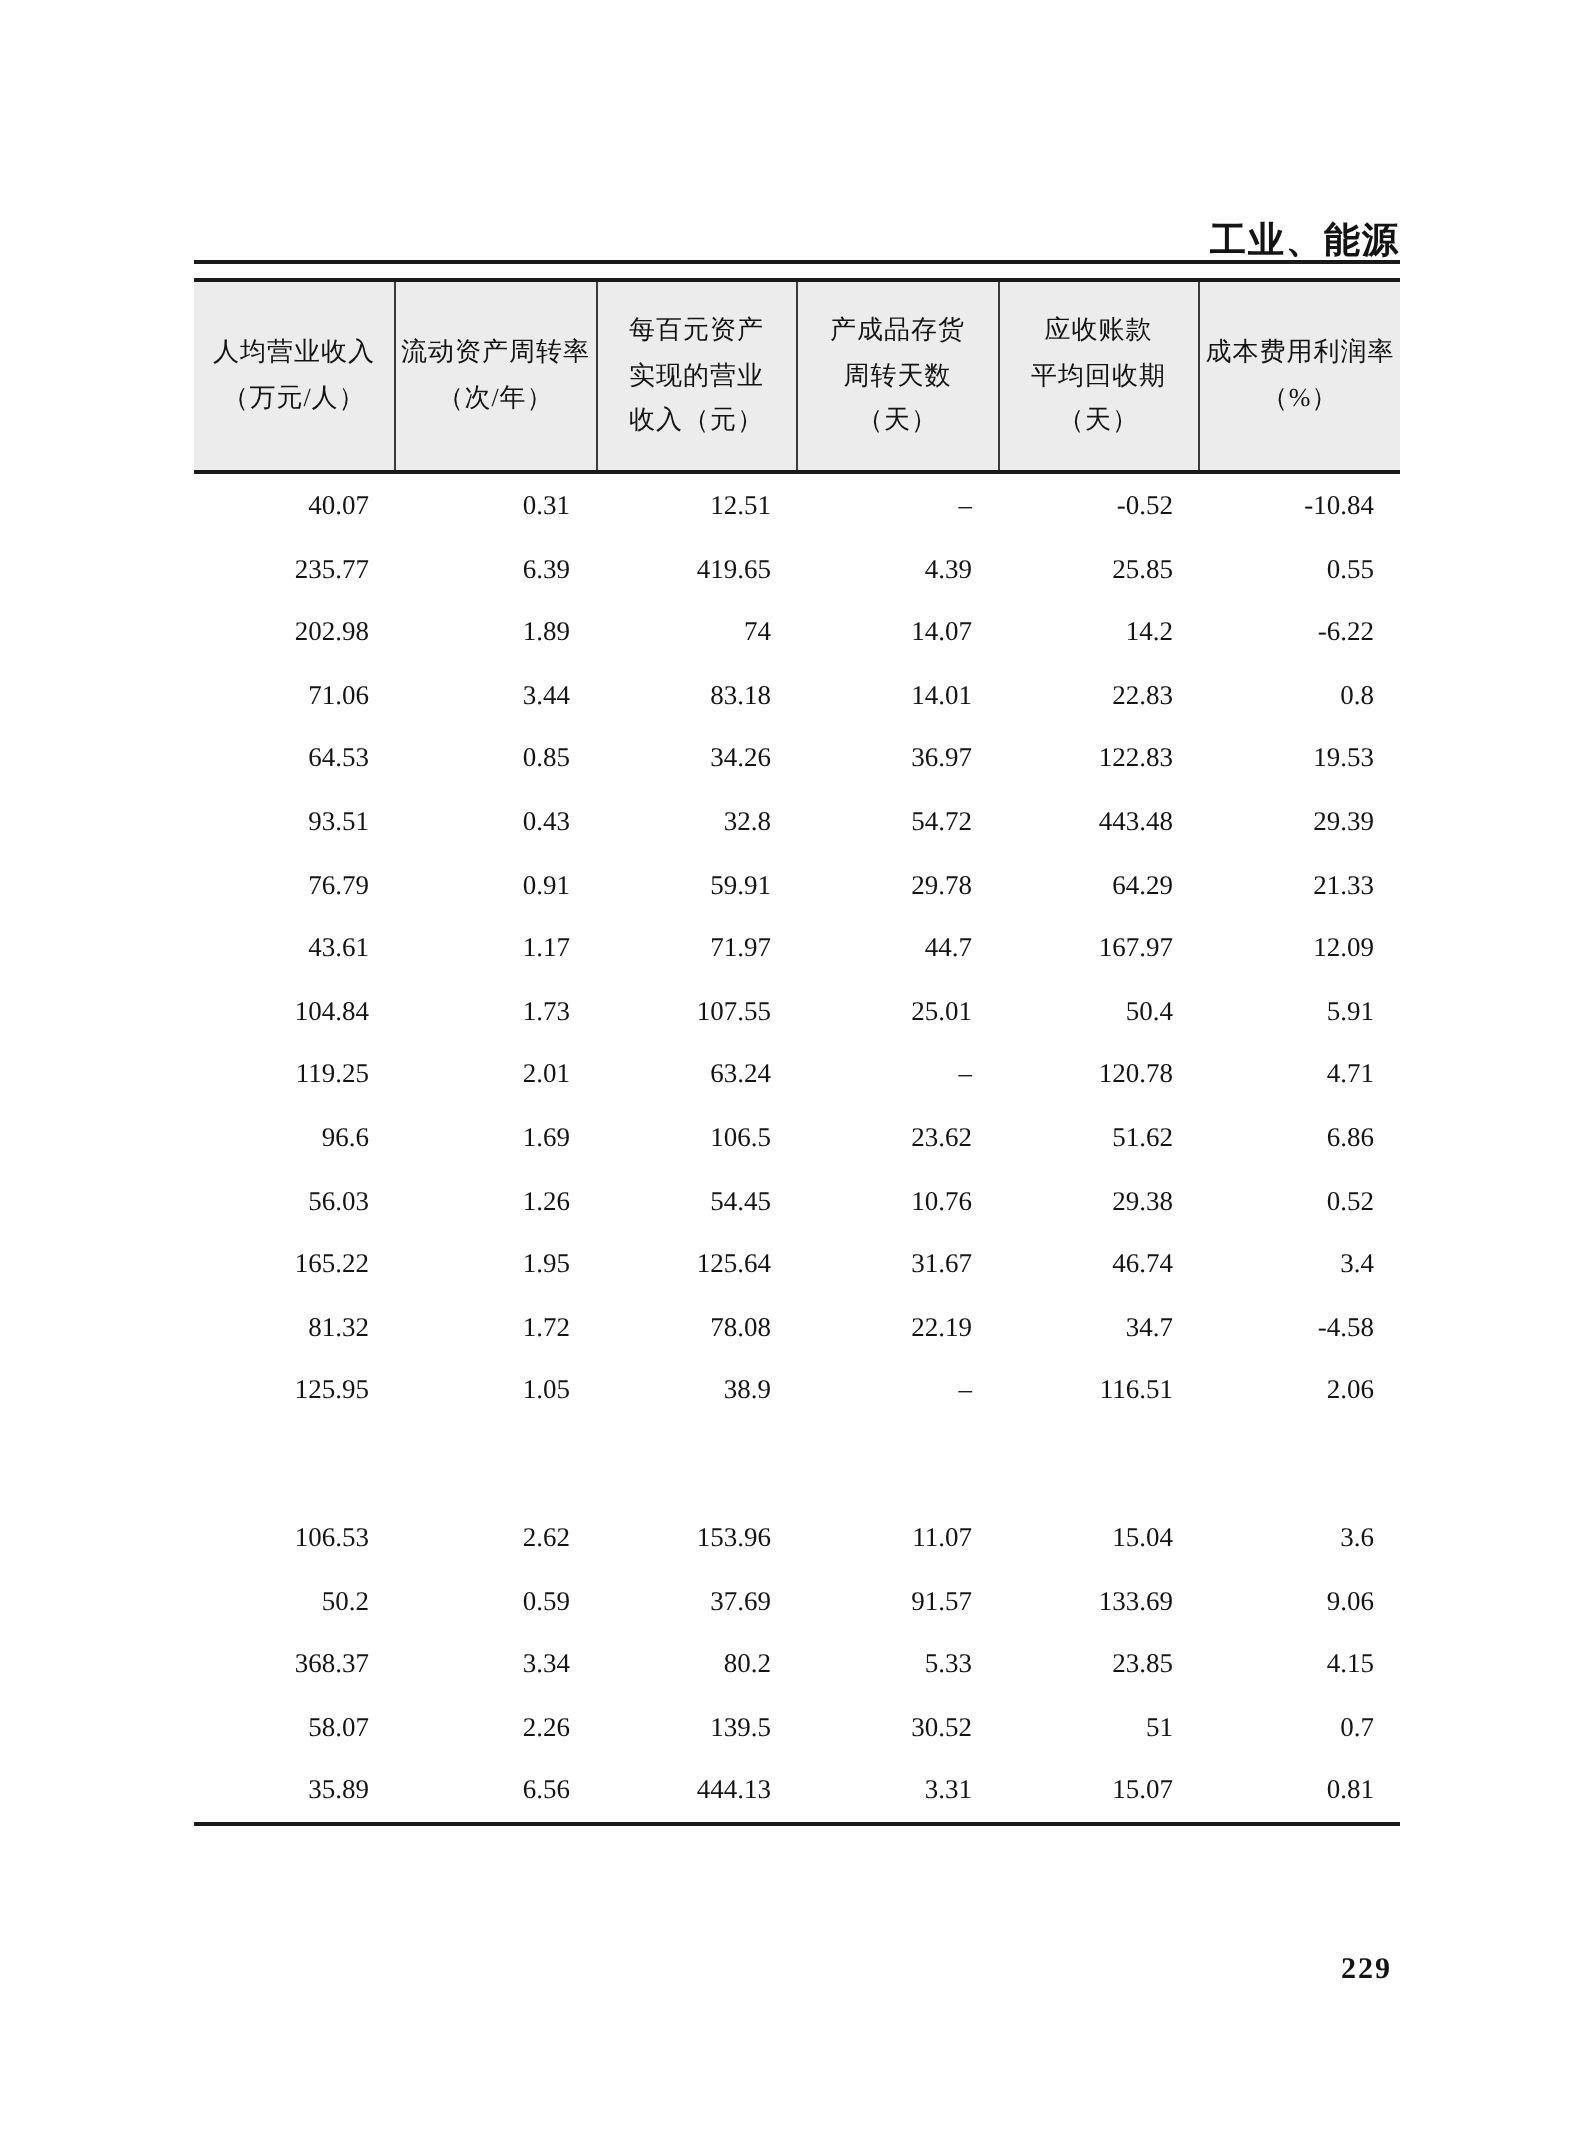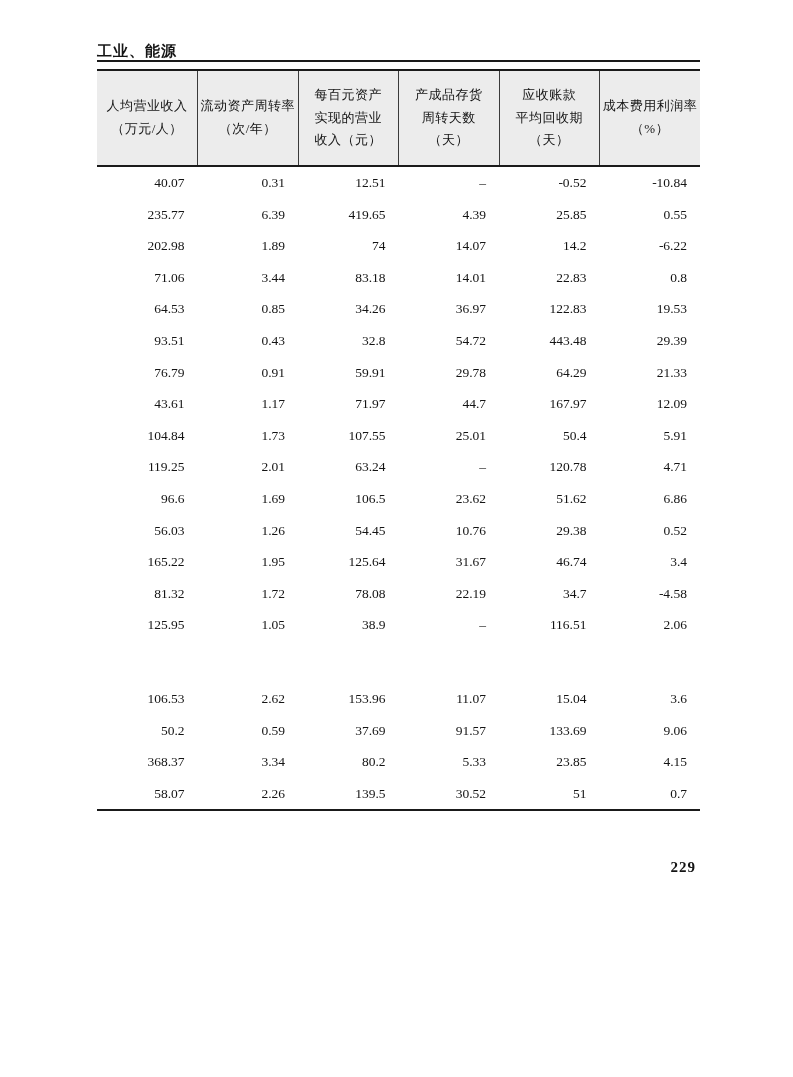--- a/index.html
+++ b/index.html
@@ -15,26 +15,27 @@
     color: #141414;
     overflow: hidden;
   }
   .content {
     position: absolute;
     left: 97px;
     top: 0;
     width: 603px;
   }
   .section-header {
-    padding-top: 42px;
+    padding-top: 112px;
+    text-align: right;
     border-bottom: 2px solid #1a1a1a;
     padding-bottom: 1px;
     font-family: "Liberation Sans", "DejaVu Sans", sans-serif;
     font-weight: bold;
-    font-size: 15px;
+    font-size: 18px;
     line-height: 17px;
     letter-spacing: 1px;
   }
   .doc-title {
     margin: 31px 0 0 0;
     font-size: 25px;
     font-weight: 600;
     letter-spacing: 4px;
     line-height: 1.15;
   }
@@ -70,21 +71,21 @@
     vertical-align: middle;
     line-height: 1;
   }
   table.indicators tbody tr.spacer td {
     height: 42px;
   }
   table.indicators tbody tr:last-child td {
     border-bottom: 2px solid #1a1a1a;
   }
   .page-number {
-    margin-top: 48px;
+    margin-top: 64px;
     text-align: right;
     font-size: 15px;
     font-weight: bold;
     letter-spacing: 1px;
     padding-right: 4px;
   }
 </style>
 </head>
 <body>
 
@@ -264,18 +265,26 @@
           <td>4.15</td>
         </tr>
         <tr>
           <td>58.07</td>
           <td>2.26</td>
           <td>139.5</td>
           <td>30.52</td>
           <td>51</td>
           <td>0.7</td>
         </tr>
+        <tr>
+          <td>35.89</td>
+          <td>6.56</td>
+          <td>444.13</td>
+          <td>3.31</td>
+          <td>15.07</td>
+          <td>0.81</td>
+        </tr>
       </tbody>
   </table>
 
   <div class="page-number">229</div>
 
 </div>
 
 </body></html>

